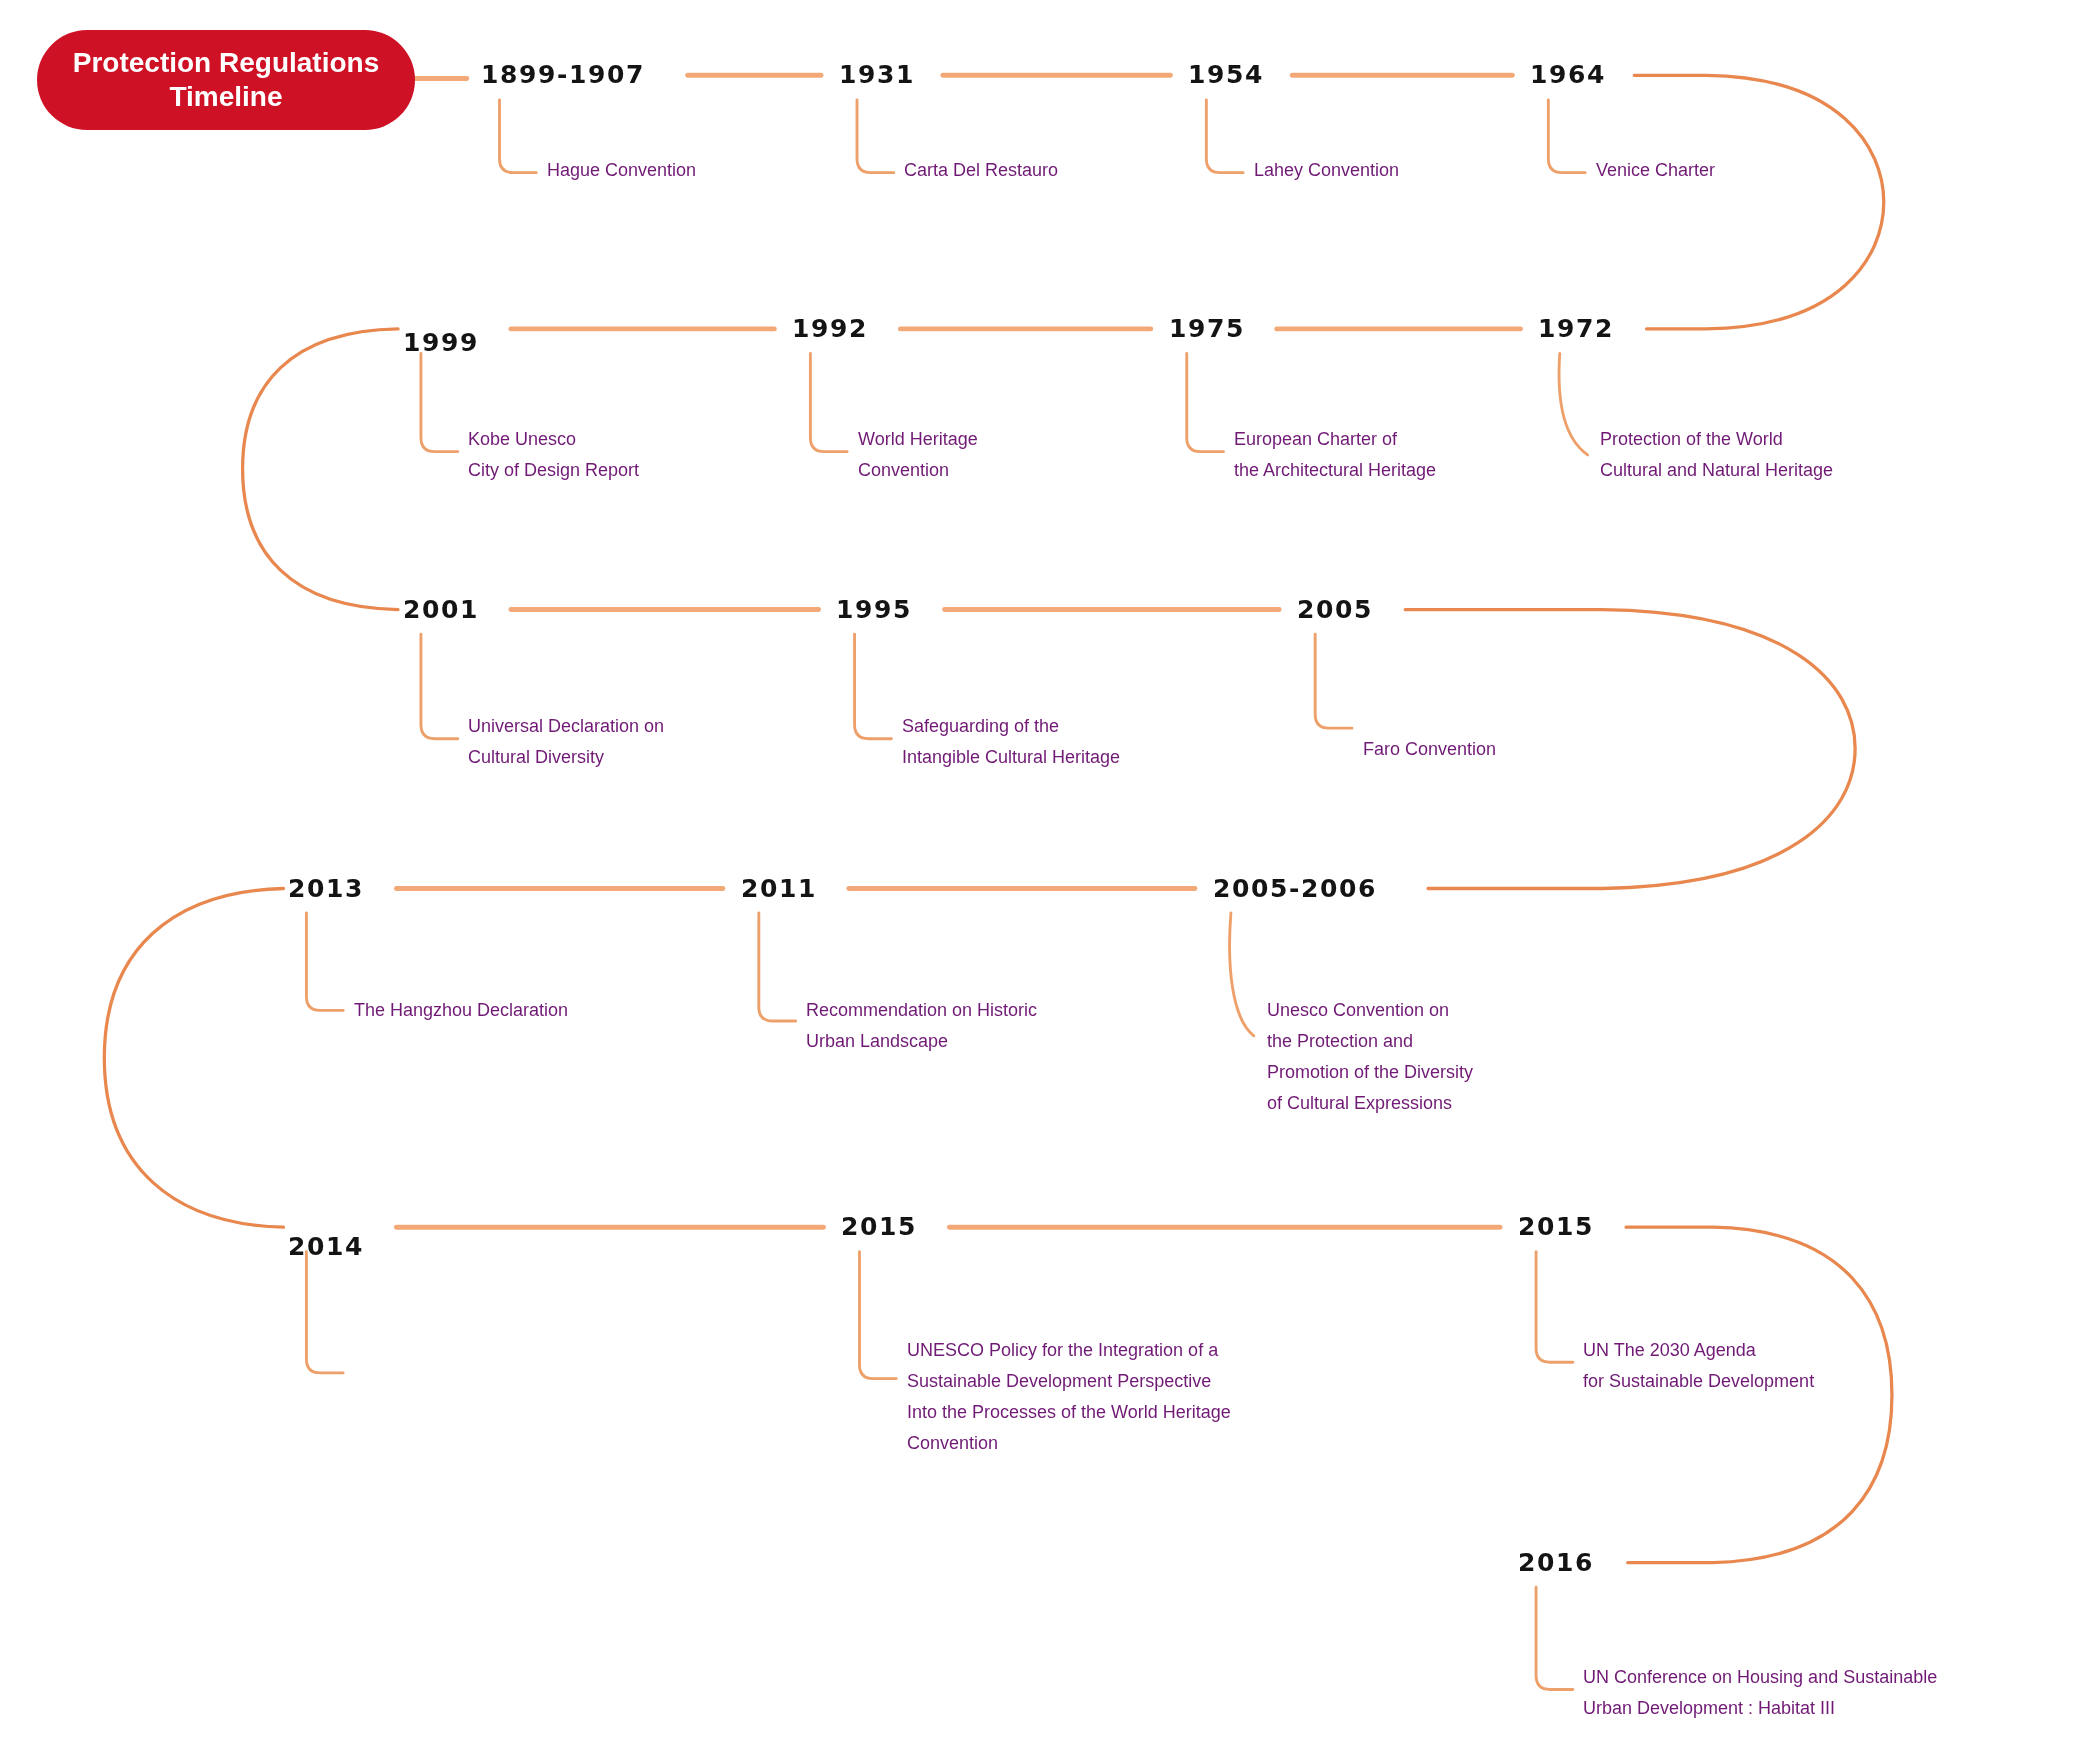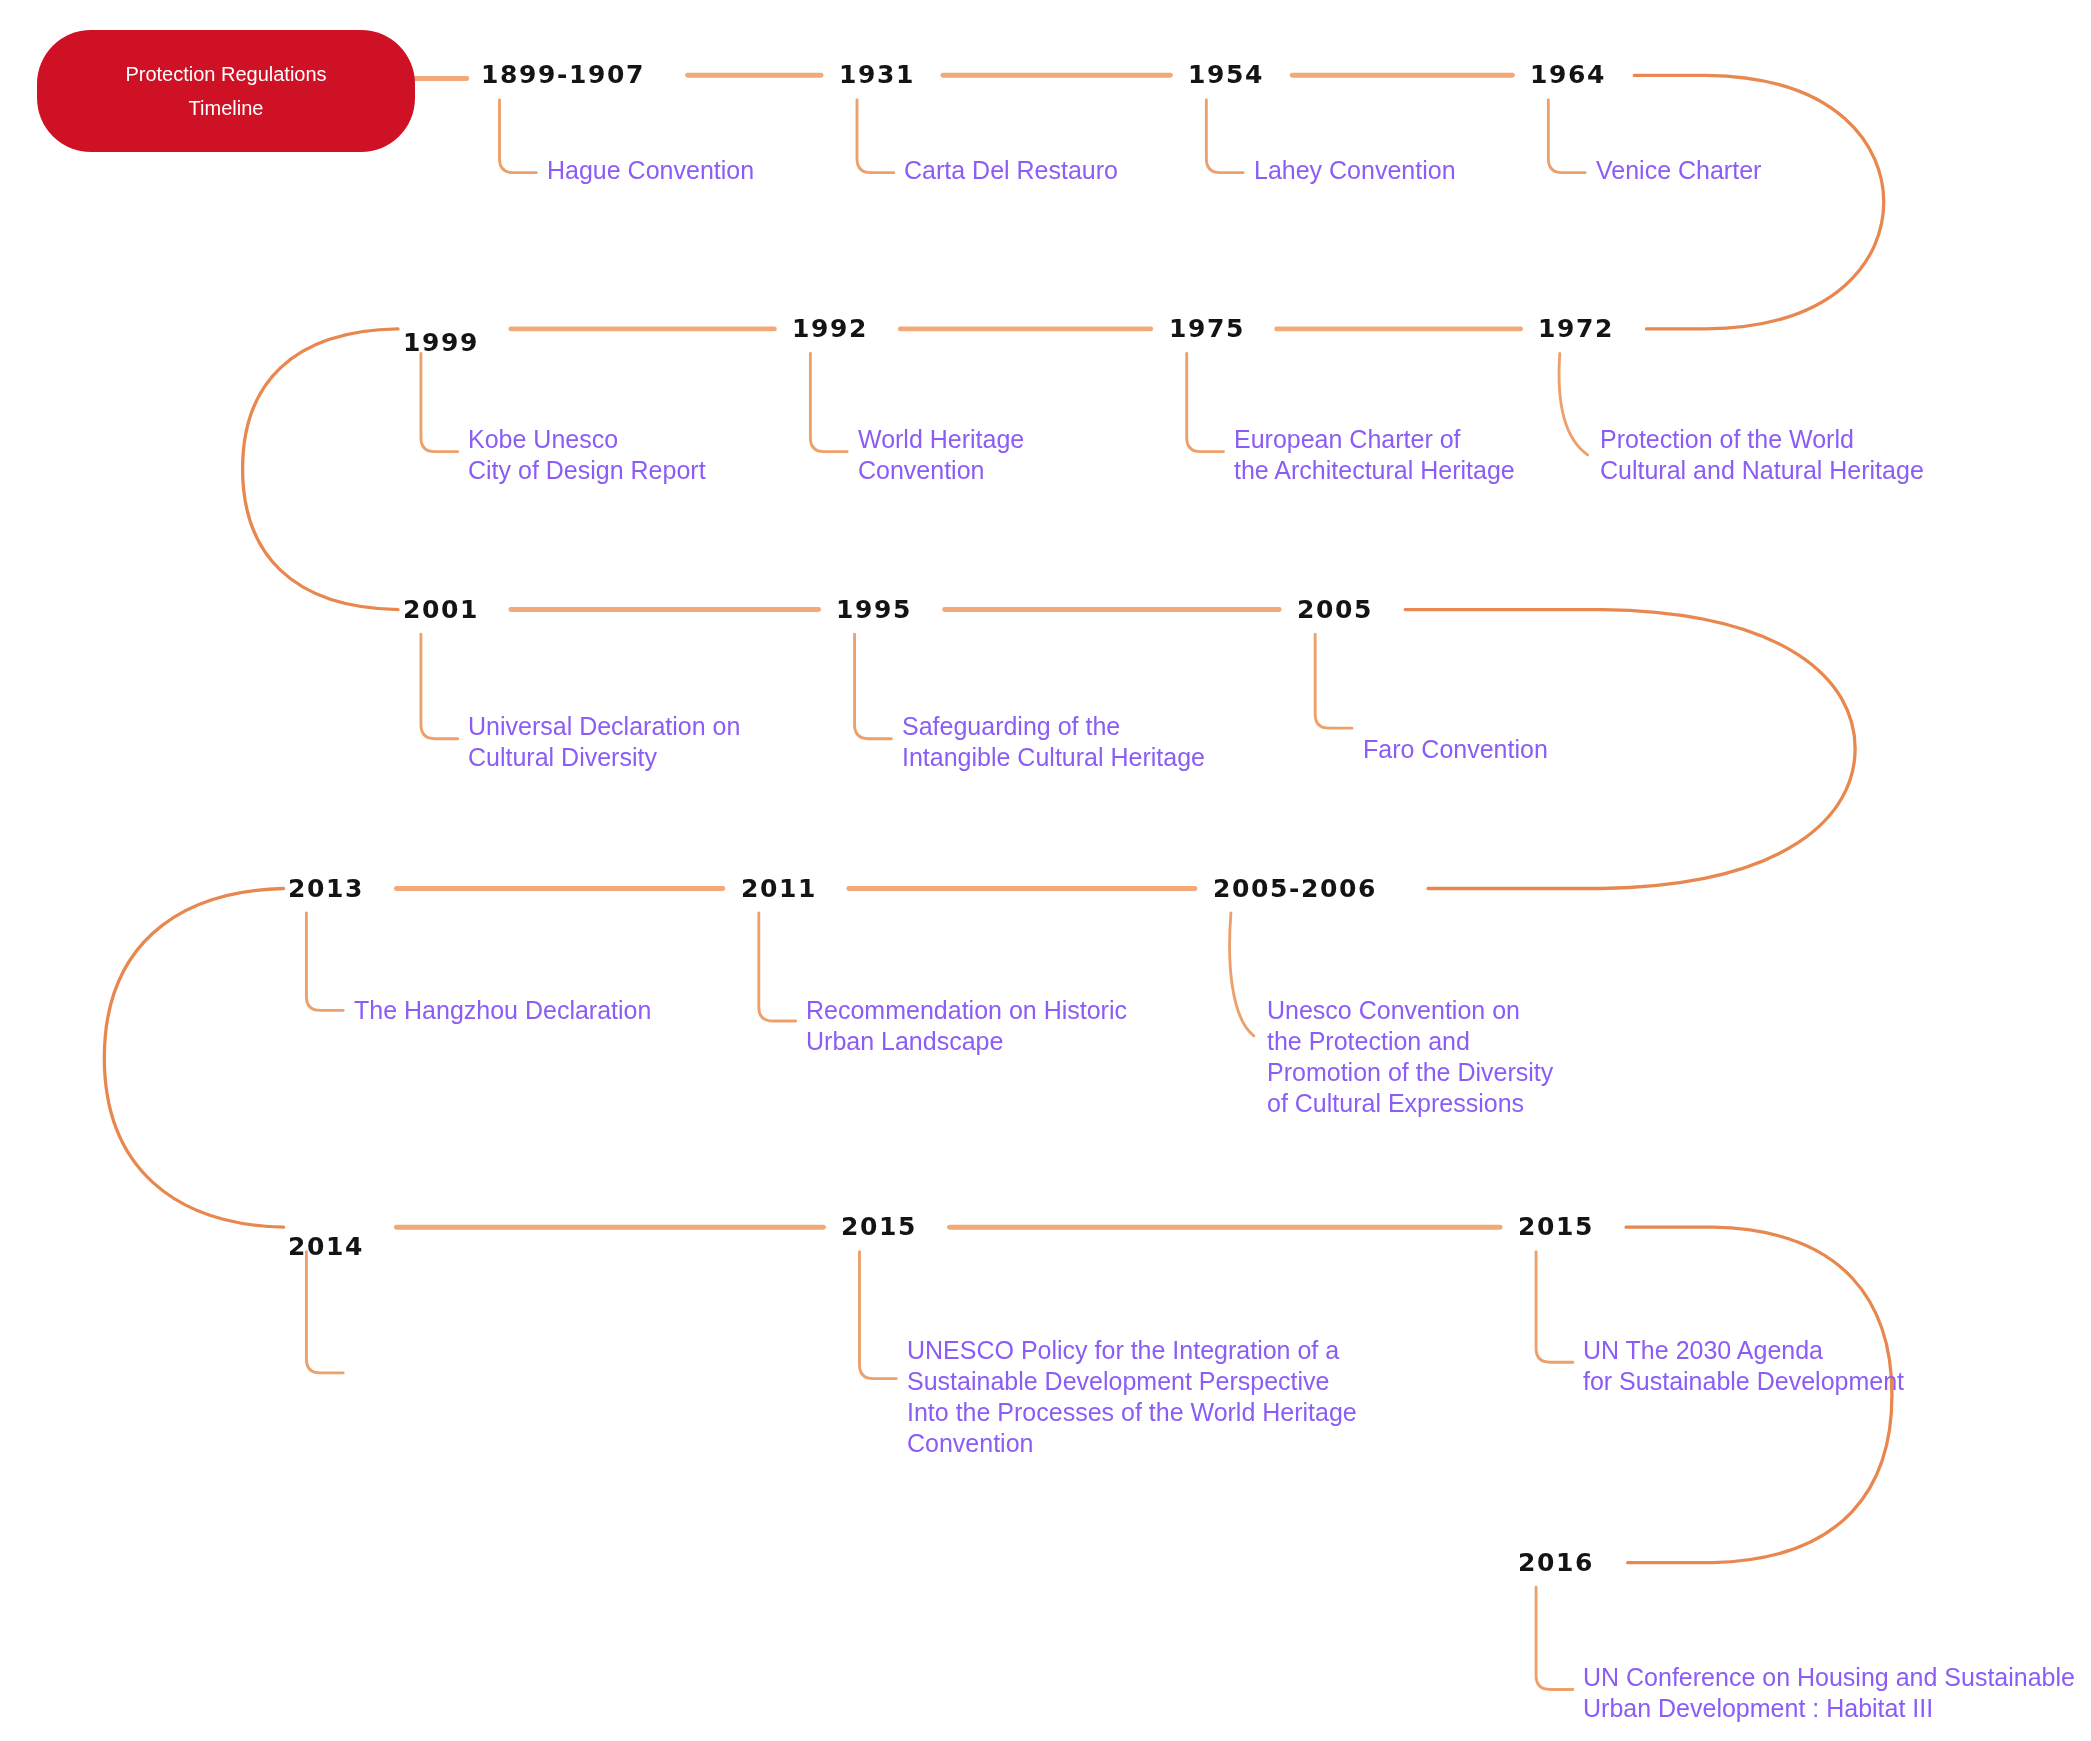--- a/index.html
+++ b/index.html
@@ -14,46 +14,46 @@
     width: 2092px; height: 1741px;
     background: #ffffff;
   }
   #lines {
     position: absolute; left: 0; top: 0;
     pointer-events: none;
   }
   .badge {
     position: absolute;
     left: 37px; top: 29.5px;
-    width: 378px; height: 122px;
+    width: 378px; height: 100px;
     background: #cf1126;
     border-radius: 54px;
     display: flex; align-items: center; justify-content: center;
     text-align: center;
     color: #ffffff;
-    font-weight: normal;
-    font-size: 20px;
+    font-weight: bold;
+    font-size: 28px;
     line-height: 34px;
     white-space: pre-line;
   }
   .year {
     position: absolute;
     font-family: "DejaVu Sans", sans-serif;
     font-weight: bold;
     font-size: 25px;
     line-height: 36px;
     letter-spacing: 1.6px;
     color: #141414;
     white-space: nowrap;
   }
   .label {
     position: absolute;
-    font-size: 25px;
+    font-size: 18px;
     line-height: 31px;
-    color: #8b5cf6;
+    color: #701a75;
     white-space: pre-line;
   }
 </style>
 </head>
 <body>
 
 <div id="canvas">
 
   <svg id="lines" width="2092" height="1741" viewBox="0 0 2556 2128">
 

